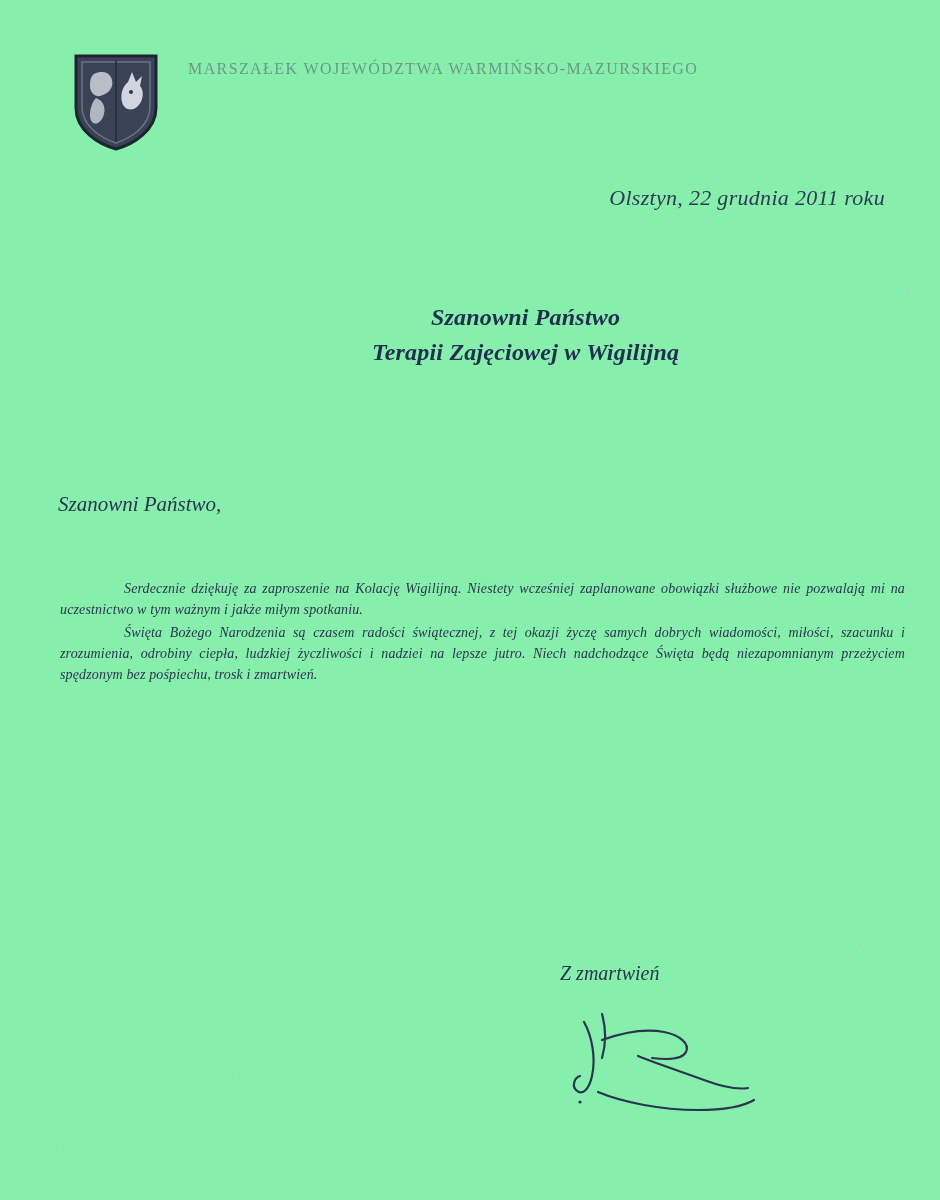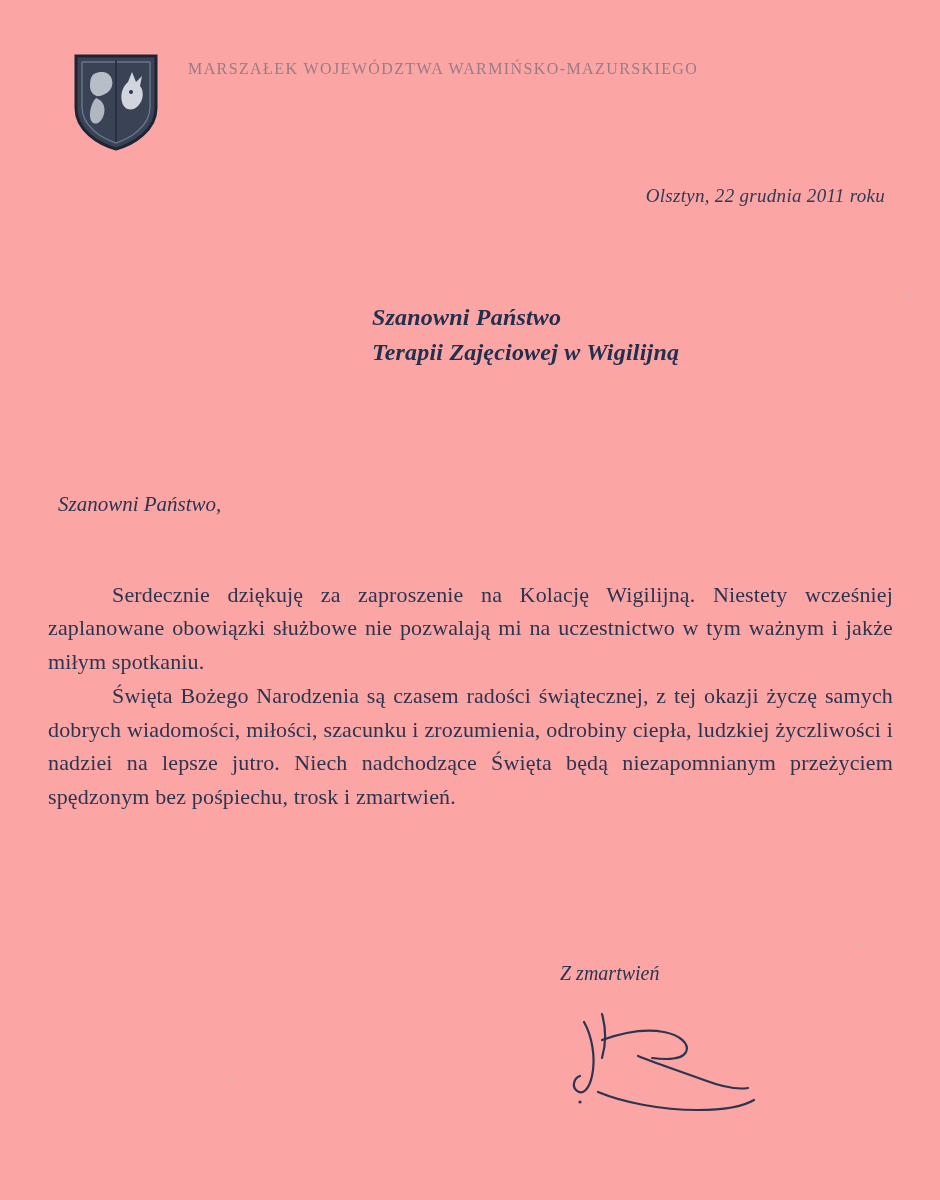--- a/index.html
+++ b/index.html
@@ -13,21 +13,21 @@
     font-family: "Liberation Serif", serif;
     color: #2b3550;
     position: relative;
     overflow: hidden;
   }
 
   .page {
     position: relative;
     width: 940px;
     height: 1200px;
-    background: #fca5a5;
+    background: #86efac;
   }
 
   
   .letterhead {
     position: absolute;
     top: 52px;
     left: 70px;
     width: 800px;
     height: 110px;
   }
@@ -71,37 +71,38 @@
     filter: blur(0.7px);
   }
 
   
   .place-date {
     position: absolute;
     top: 185px;
     right: 55px;
     font-family: "Liberation Serif", serif;
     font-style: italic;
-    font-size: 19px;
+    font-size: 22px;
     color: #2f3a55;
     letter-spacing: 0.3px;
   }
 
   
   .addressee {
     position: absolute;
     top: 300px;
     left: 372px;
     font-family: "Liberation Serif", serif;
     font-weight: bold;
     font-style: italic;
     font-size: 24px;
     line-height: 1.47;
     color: #22304f;
     letter-spacing: 0.2px;
+    text-align: center;
   }
   .addressee div {
     white-space: nowrap;
   }
 
   
   .salutation {
     position: absolute;
     top: 492px;
     left: 52px;
@@ -109,24 +110,25 @@
     font-style: italic;
     font-size: 21px;
     color: #2b3550;
     margin-left: 6px;
   }
 
   
   .body-text {
     position: absolute;
     top: 578px;
-    left: 48px;
+    left: 60px;
     width: 845px;
     font-family: "Liberation Serif", serif;
-    font-size: 22px;
+    font-style: italic;
+    font-size: 14px;
     line-height: 1.52;
     color: #2b3550;
     text-align: justify;
     letter-spacing: 0.15px;
   }
 
   .body-text p {
     margin: 0 0 2px 0;
     text-indent: 64px;
   }

